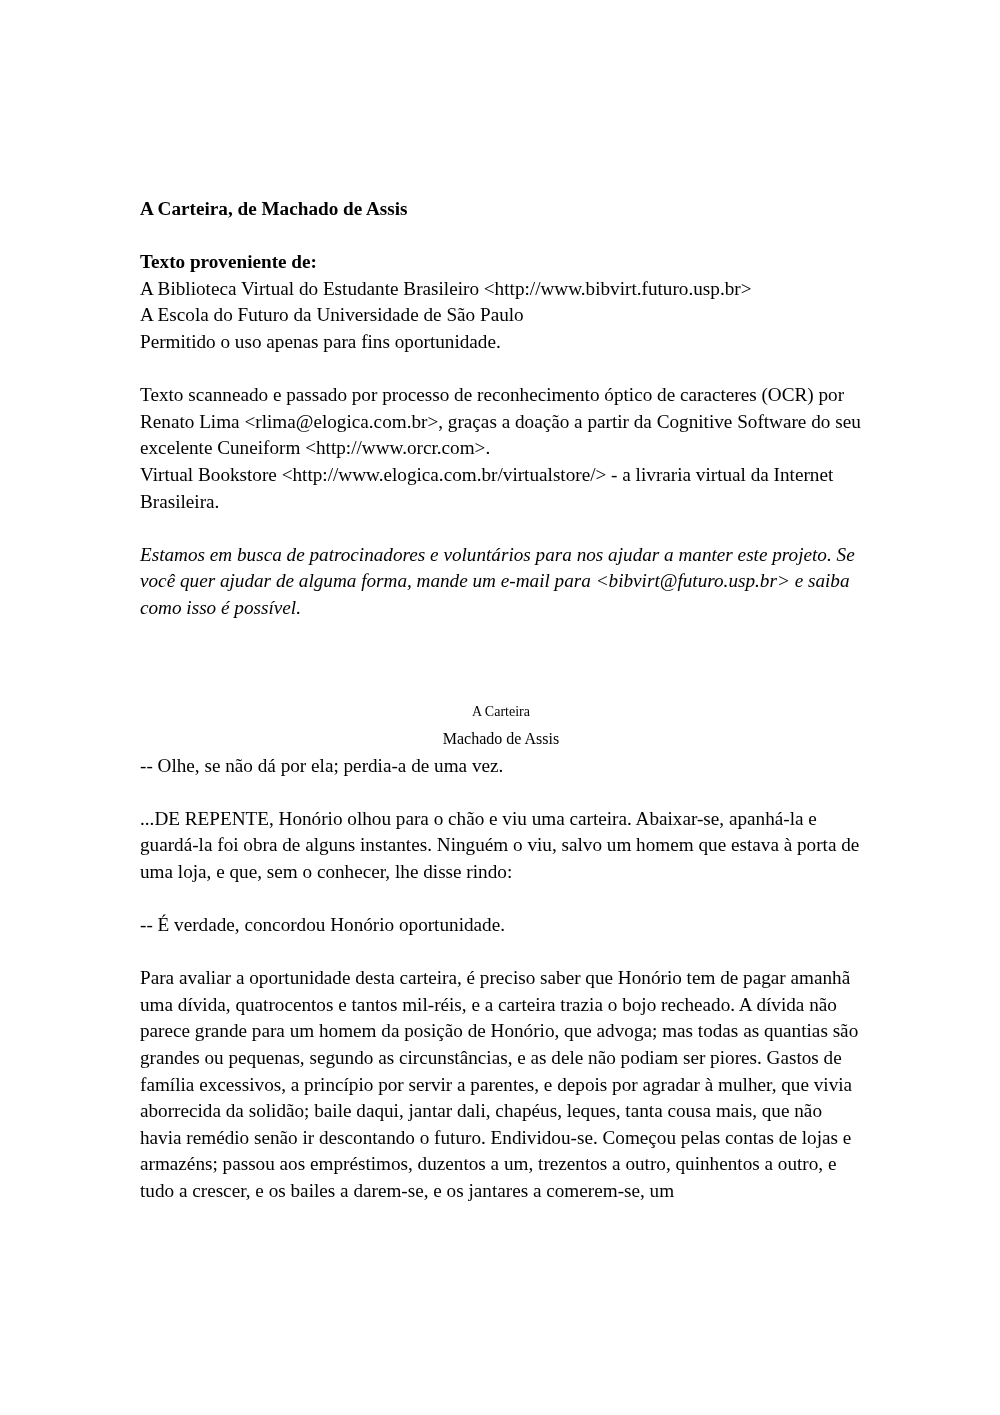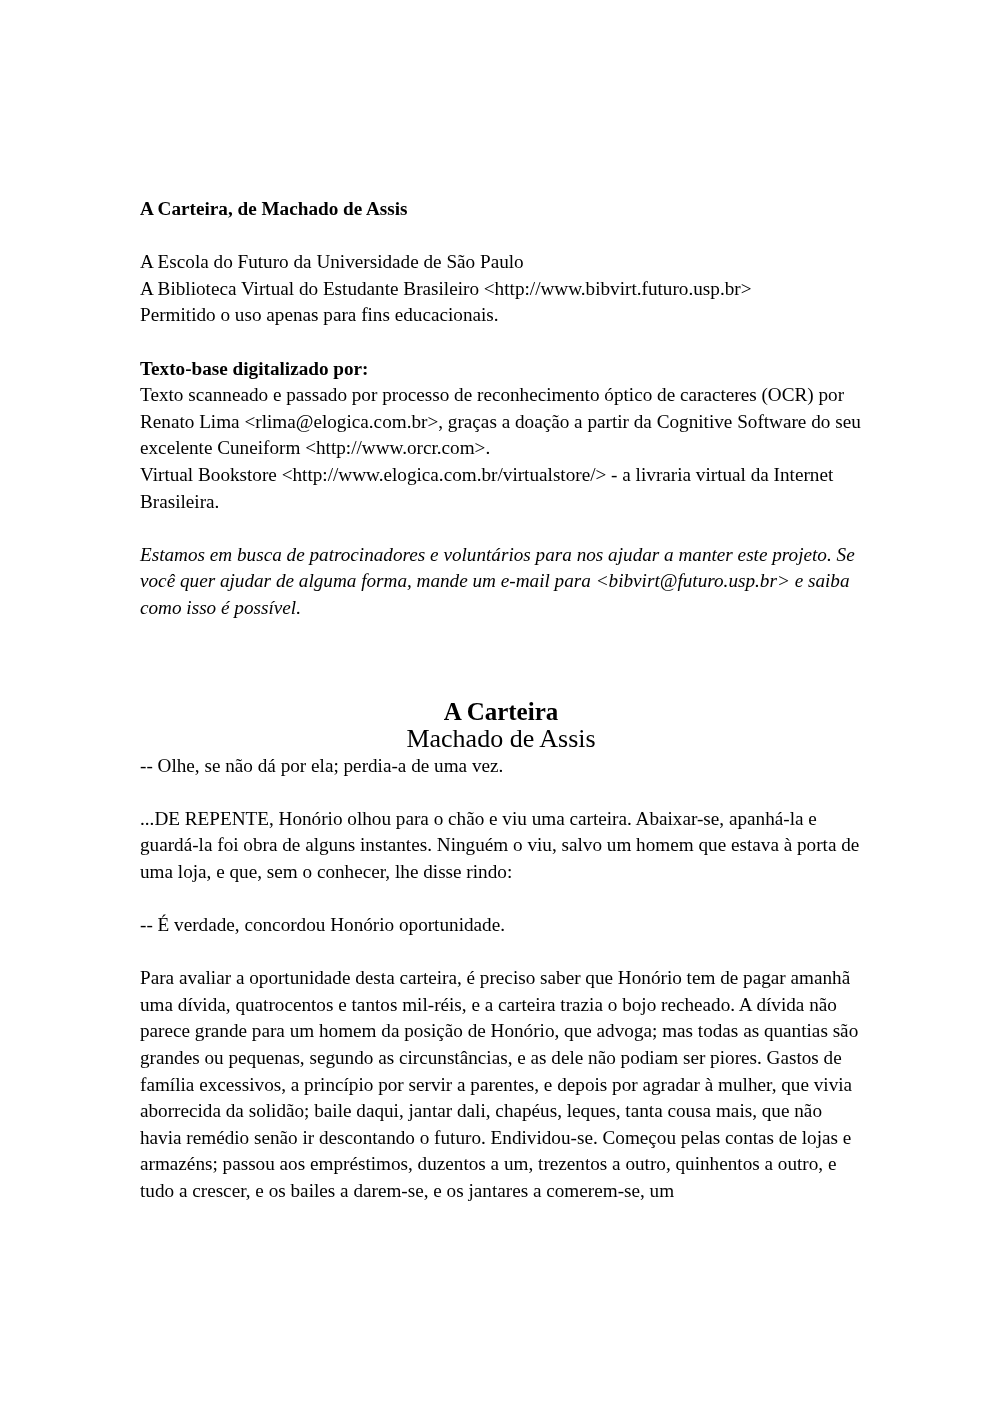--- a/index.html
+++ b/index.html
@@ -45,28 +45,28 @@
     display: block;
   }
   .ital {
     font-style: italic;
   }
   .title-block {
     margin-top: 76px;
     text-align: center;
   }
   .story-title {
-    font-size: 25px;
+    font-size: 14px;
     line-height: 27px;
-    font-weight: bold;
+    font-weight: normal;
     text-align: center;
     margin: 0;
   }
   .story-author {
-    font-size: 26px;
+    font-size: 16px;
     line-height: 28px;
     font-weight: normal;
     text-align: center;
     margin: 0;
   }
   .body-start {
     margin-top: 96px;
   }
   .line {
     display: block;
@@ -74,27 +74,27 @@
 </style>
 </head>
 <body>
 
 <div class="page">
   <div class="content">
 
     <p class="blk doc-title">A Carteira, de Machado de Assis</p>
 
     <div class="blk">
+      <span class="lbl">Texto proveniente de:</span>
+      <span class="line">A Biblioteca Virtual do Estudante Brasileiro &lt;http://www.bibvirt.futuro.usp.br&gt;</span>
       <span class="line">A Escola do Futuro da Universidade de São Paulo</span>
-      <span class="line">A Biblioteca Virtual do Estudante Brasileiro &lt;http://www.bibvirt.futuro.usp.br&gt;</span>
-      <span class="line">Permitido o uso apenas para fins educacionais.</span>
+      <span class="line">Permitido o uso apenas para fins oportunidade.</span>
     </div>
 
     <div class="blk">
-      <span class="lbl">Texto-base digitalizado por:</span>
       <span class="line">Texto scanneado e passado por processo de reconhecimento óptico de caracteres (OCR) por Renato Lima &lt;rlima@elogica.com.br&gt;, graças a doação a partir da Cognitive Software do seu excelente Cuneiform &lt;http://www.orcr.com&gt;.</span>
       <span class="line">Virtual Bookstore &lt;http://www.elogica.com.br/virtualstore/&gt; - a livraria virtual da Internet Brasileira.</span>
     </div>
 
 
     <p class="blk ital">Estamos em busca de patrocinadores e voluntários para nos ajudar a manter este projeto. Se você quer ajudar de alguma forma, mande um e-mail para &lt;bibvirt@futuro.usp.br&gt; e saiba como isso é possível.</p>
 
     <div class="title-block">
       <p class="story-title">A Carteira</p>
       <p class="story-author">Machado de Assis</p>

